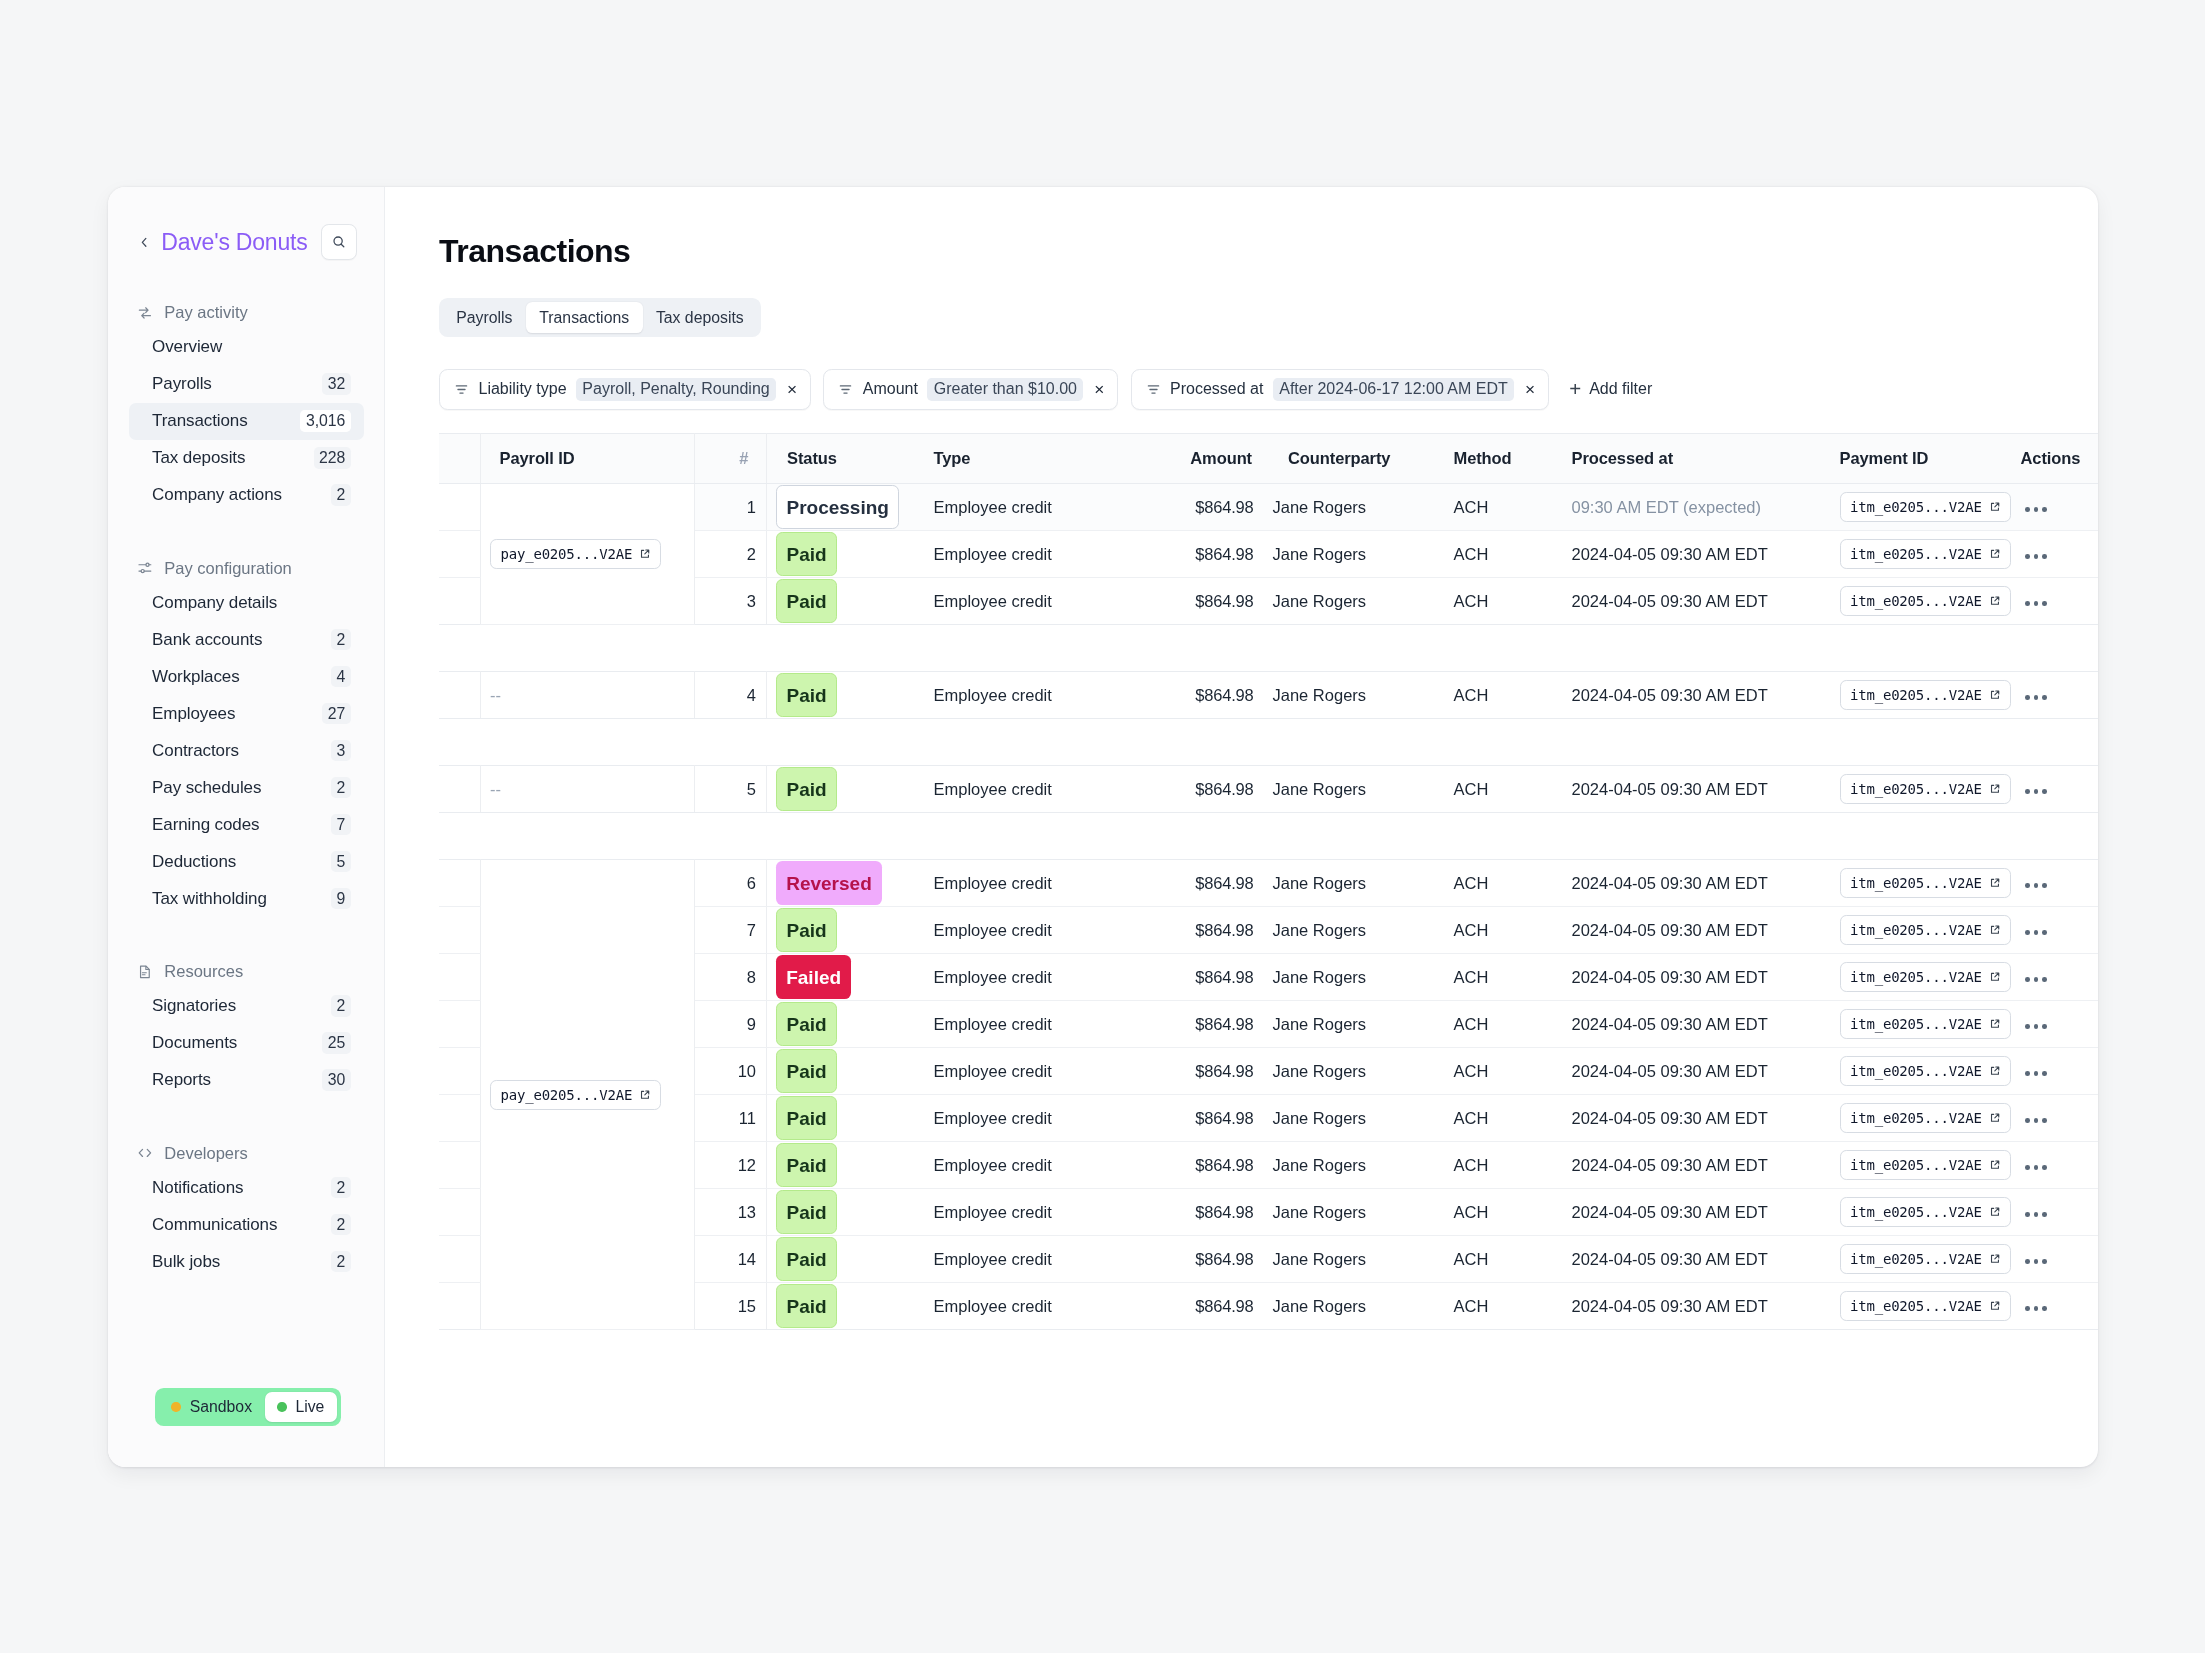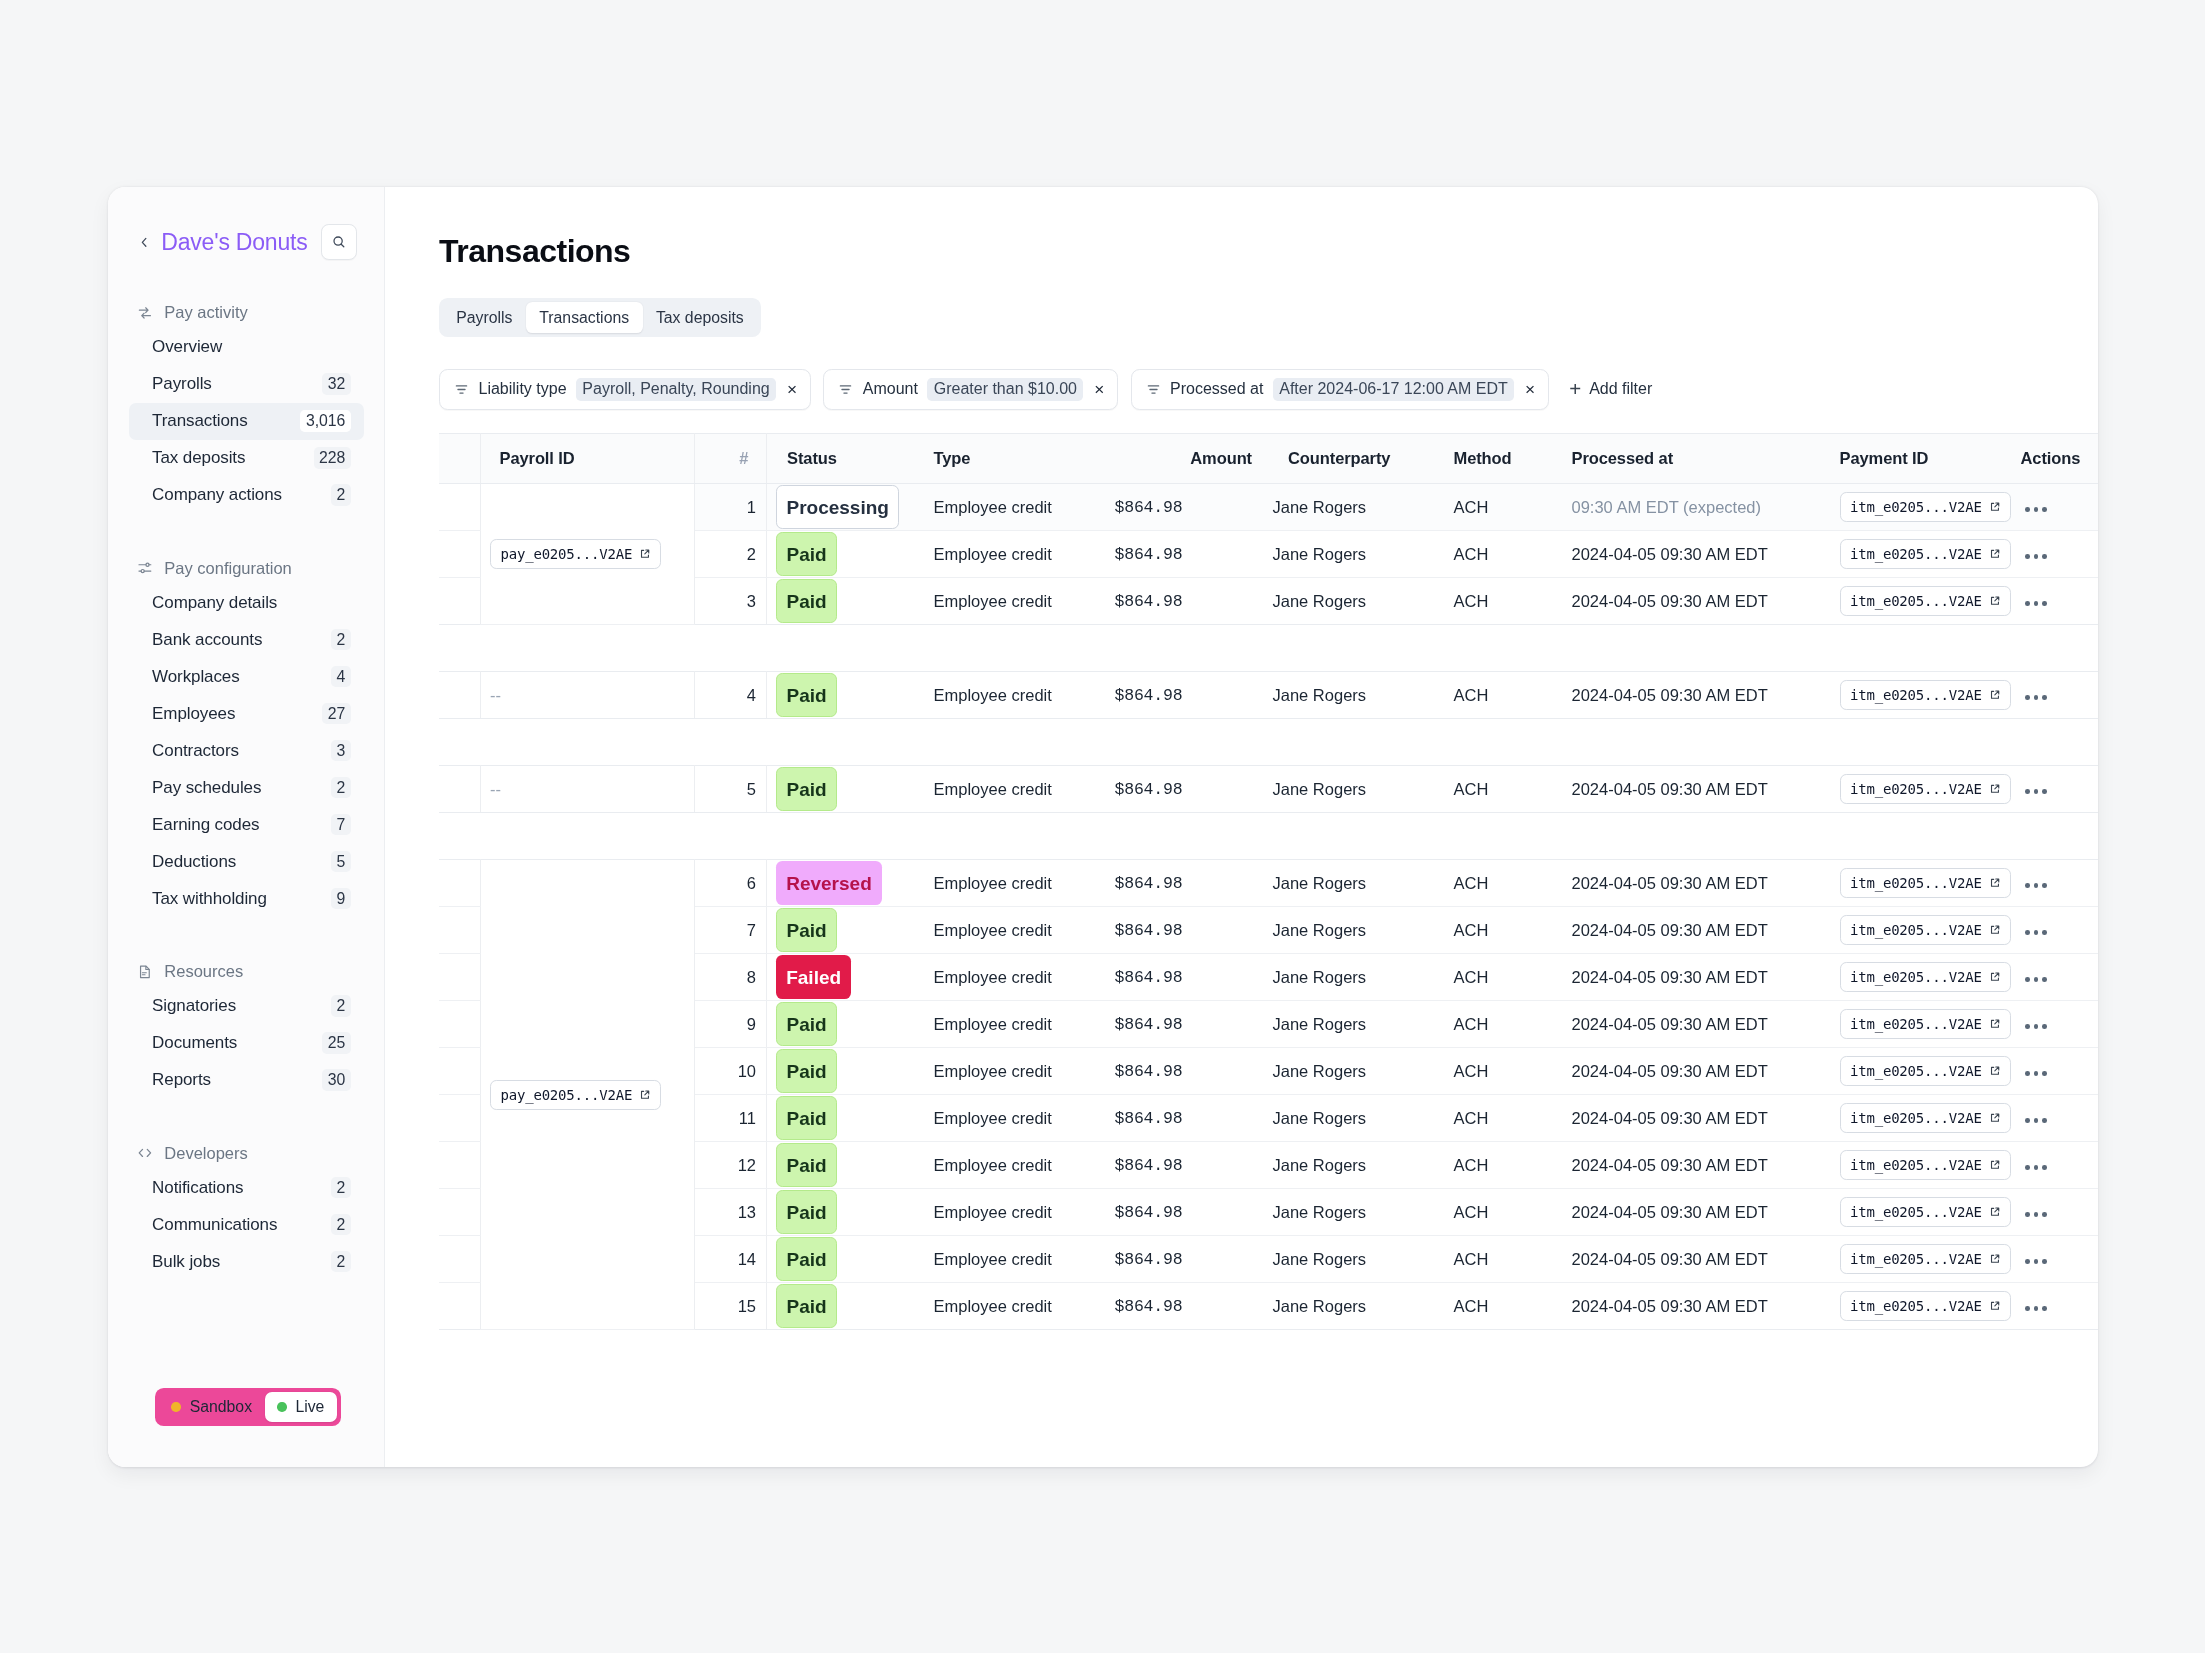--- a/index.html
+++ b/index.html
@@ -81,21 +81,21 @@
     background: #f1f3f6; border-radius: 4.7px;
     padding: 1.6px 5.5px;
   }
   .nav-item.active .count { background: #ffffff; }
   .nav-group.spaced { margin-top: 39px; }
 
   .env-toggle {
     position: absolute;
     left: 164px; bottom: 41px;
     display: flex; align-items: center;
-    background: #ec4899; border-radius: 8.7px;
+    background: #86efac; border-radius: 8.7px;
     padding: 3.9px;
     transform: translateX(-117px);
   }
   .env-chip {
     display: flex; align-items: center;
     height: 30px; padding: 0 12.6px;
     border-radius: 7px; font-size: 15.8px; color: #1d2736;
   }
   .env-chip.sel { background: #fff; box-shadow: 0 0.8px 1.6px rgba(16,24,40,0.10); }
   .dot { width: 9.5px; height: 9.5px; border-radius: 50%; margin-right: 8.7px; }
@@ -180,21 +180,21 @@
     vertical-align: middle;
   }
   tr.first-in-group td { border-top: 0.8px solid #e9ecf0; }
   tr.last-in-group td { border-bottom: 0.8px solid #e9ecf0; }
   tr.shade td { background: #fbfcfd; }
   td.c-spacer { width: 41px; padding: 0; border-right: 0.8px solid #eceef1; background:#fff !important;}
   td.c-payroll { border-right: 0.8px solid #eceef1; padding-left: 19px; vertical-align: middle; background:#fff !important;}
   td.c-num { text-align: right; color: #8e99a8; border-right: 0.8px solid #eceef1; padding-right: 17.3px; font-size: 15.8px;}
   td.c-status { padding-left: 20.5px; }
   td.c-type { color: #1b2532; }
-  td.c-amount { text-align: left; padding-right: 11px; font-family: Liberation Mono, monospace; font-size: 15.4px; letter-spacing:-0.2px;}
+  td.c-amount { text-align: right; padding-right: 11px; font-family: Liberation Sans, sans-serif; font-size: 15.4px; letter-spacing:-0.2px;}
   td.c-cp { padding-left: 25px; }
   td.c-proc { color: #5a6878; font-size: 16px; }
   td.c-proc.expected { color: #8592a3; }
   td.c-act { text-align: left; padding-left: 17.3px;}
 
   .group-gap td { height: 7.9px; border: none !important; background: #fff !important; padding: 0; }
 
   .badge {
     display: inline-flex; align-items: center; justify-content: center;
     height: 44px; padding: 0 9.5px; border-radius: 6.3px;

